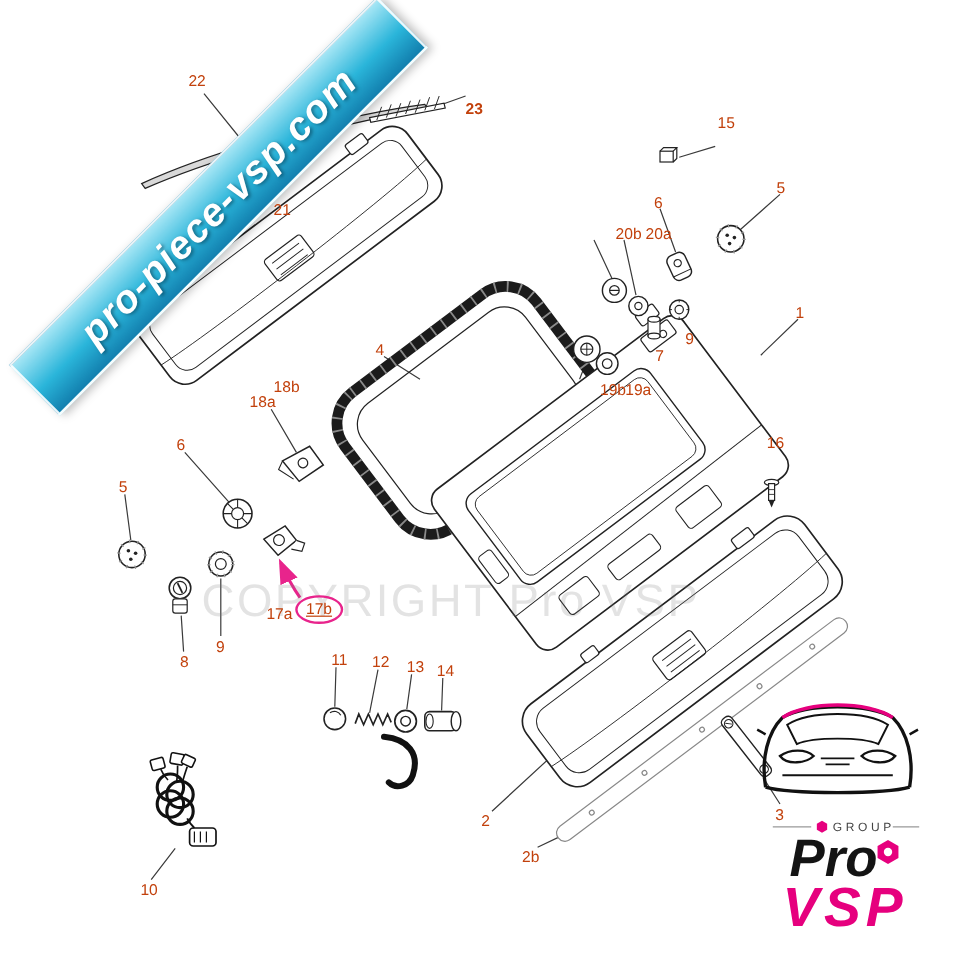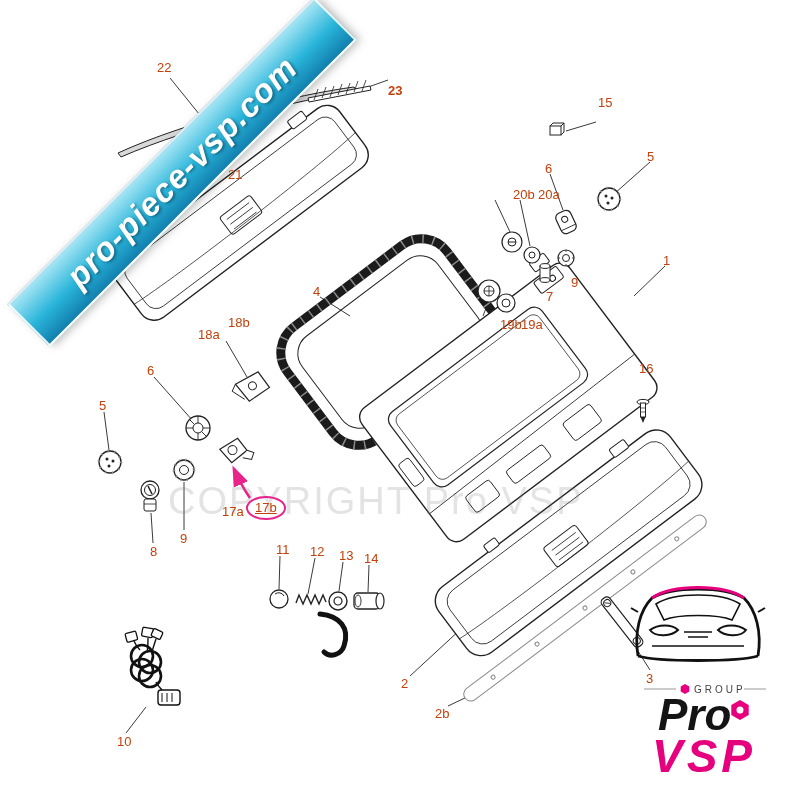--- a/index.html
+++ b/index.html
@@ -304,21 +304,21 @@
 <span class="callout" style="left:545px;top:162px;">6</span>
 <span class="callout" style="left:507px;top:188px;margin-left:31px;">20a</span>
 <span class="callout" style="left:513px;top:188px;">20b</span>
 <span class="callout" style="left:313px;top:285px;">4</span>
 <span class="callout" style="left:663px;top:254px;">1</span>
 <span class="callout" style="left:477px;top:318px;margin-left:44px;">19a</span>
 <span class="callout" style="left:500px;top:318px;">19b</span>
 <span class="callout" style="left:546px;top:290px;">7</span>
 <span class="callout" style="left:571px;top:276px;">9</span>
 <span class="callout" style="left:639px;top:362px;">16</span>
-<span class="callout" style="left:198px;top:328px;text-align:right;">18a</span>
+<span class="callout" style="left:208px;top:328px;text-align:right;">18a</span>
 <span class="callout" style="left:228px;top:316px;">18b</span>
 <span class="callout" style="left:147px;top:364px;">6</span>
 <span class="callout" style="left:99px;top:399px;">5</span>
 <span class="callout" style="left:222px;top:505px;">17a</span>
 <span class="callout hl" style="left:246px;top:496px;">17b</span>
 <span class="callout" style="left:150px;top:545px;">8</span>
 <span class="callout" style="left:180px;top:532px;">9</span>
 <span class="callout" style="left:276px;top:543px;">11</span>
 <span class="callout" style="left:310px;top:545px;">12</span>
 <span class="callout" style="left:339px;top:549px;">13</span>

